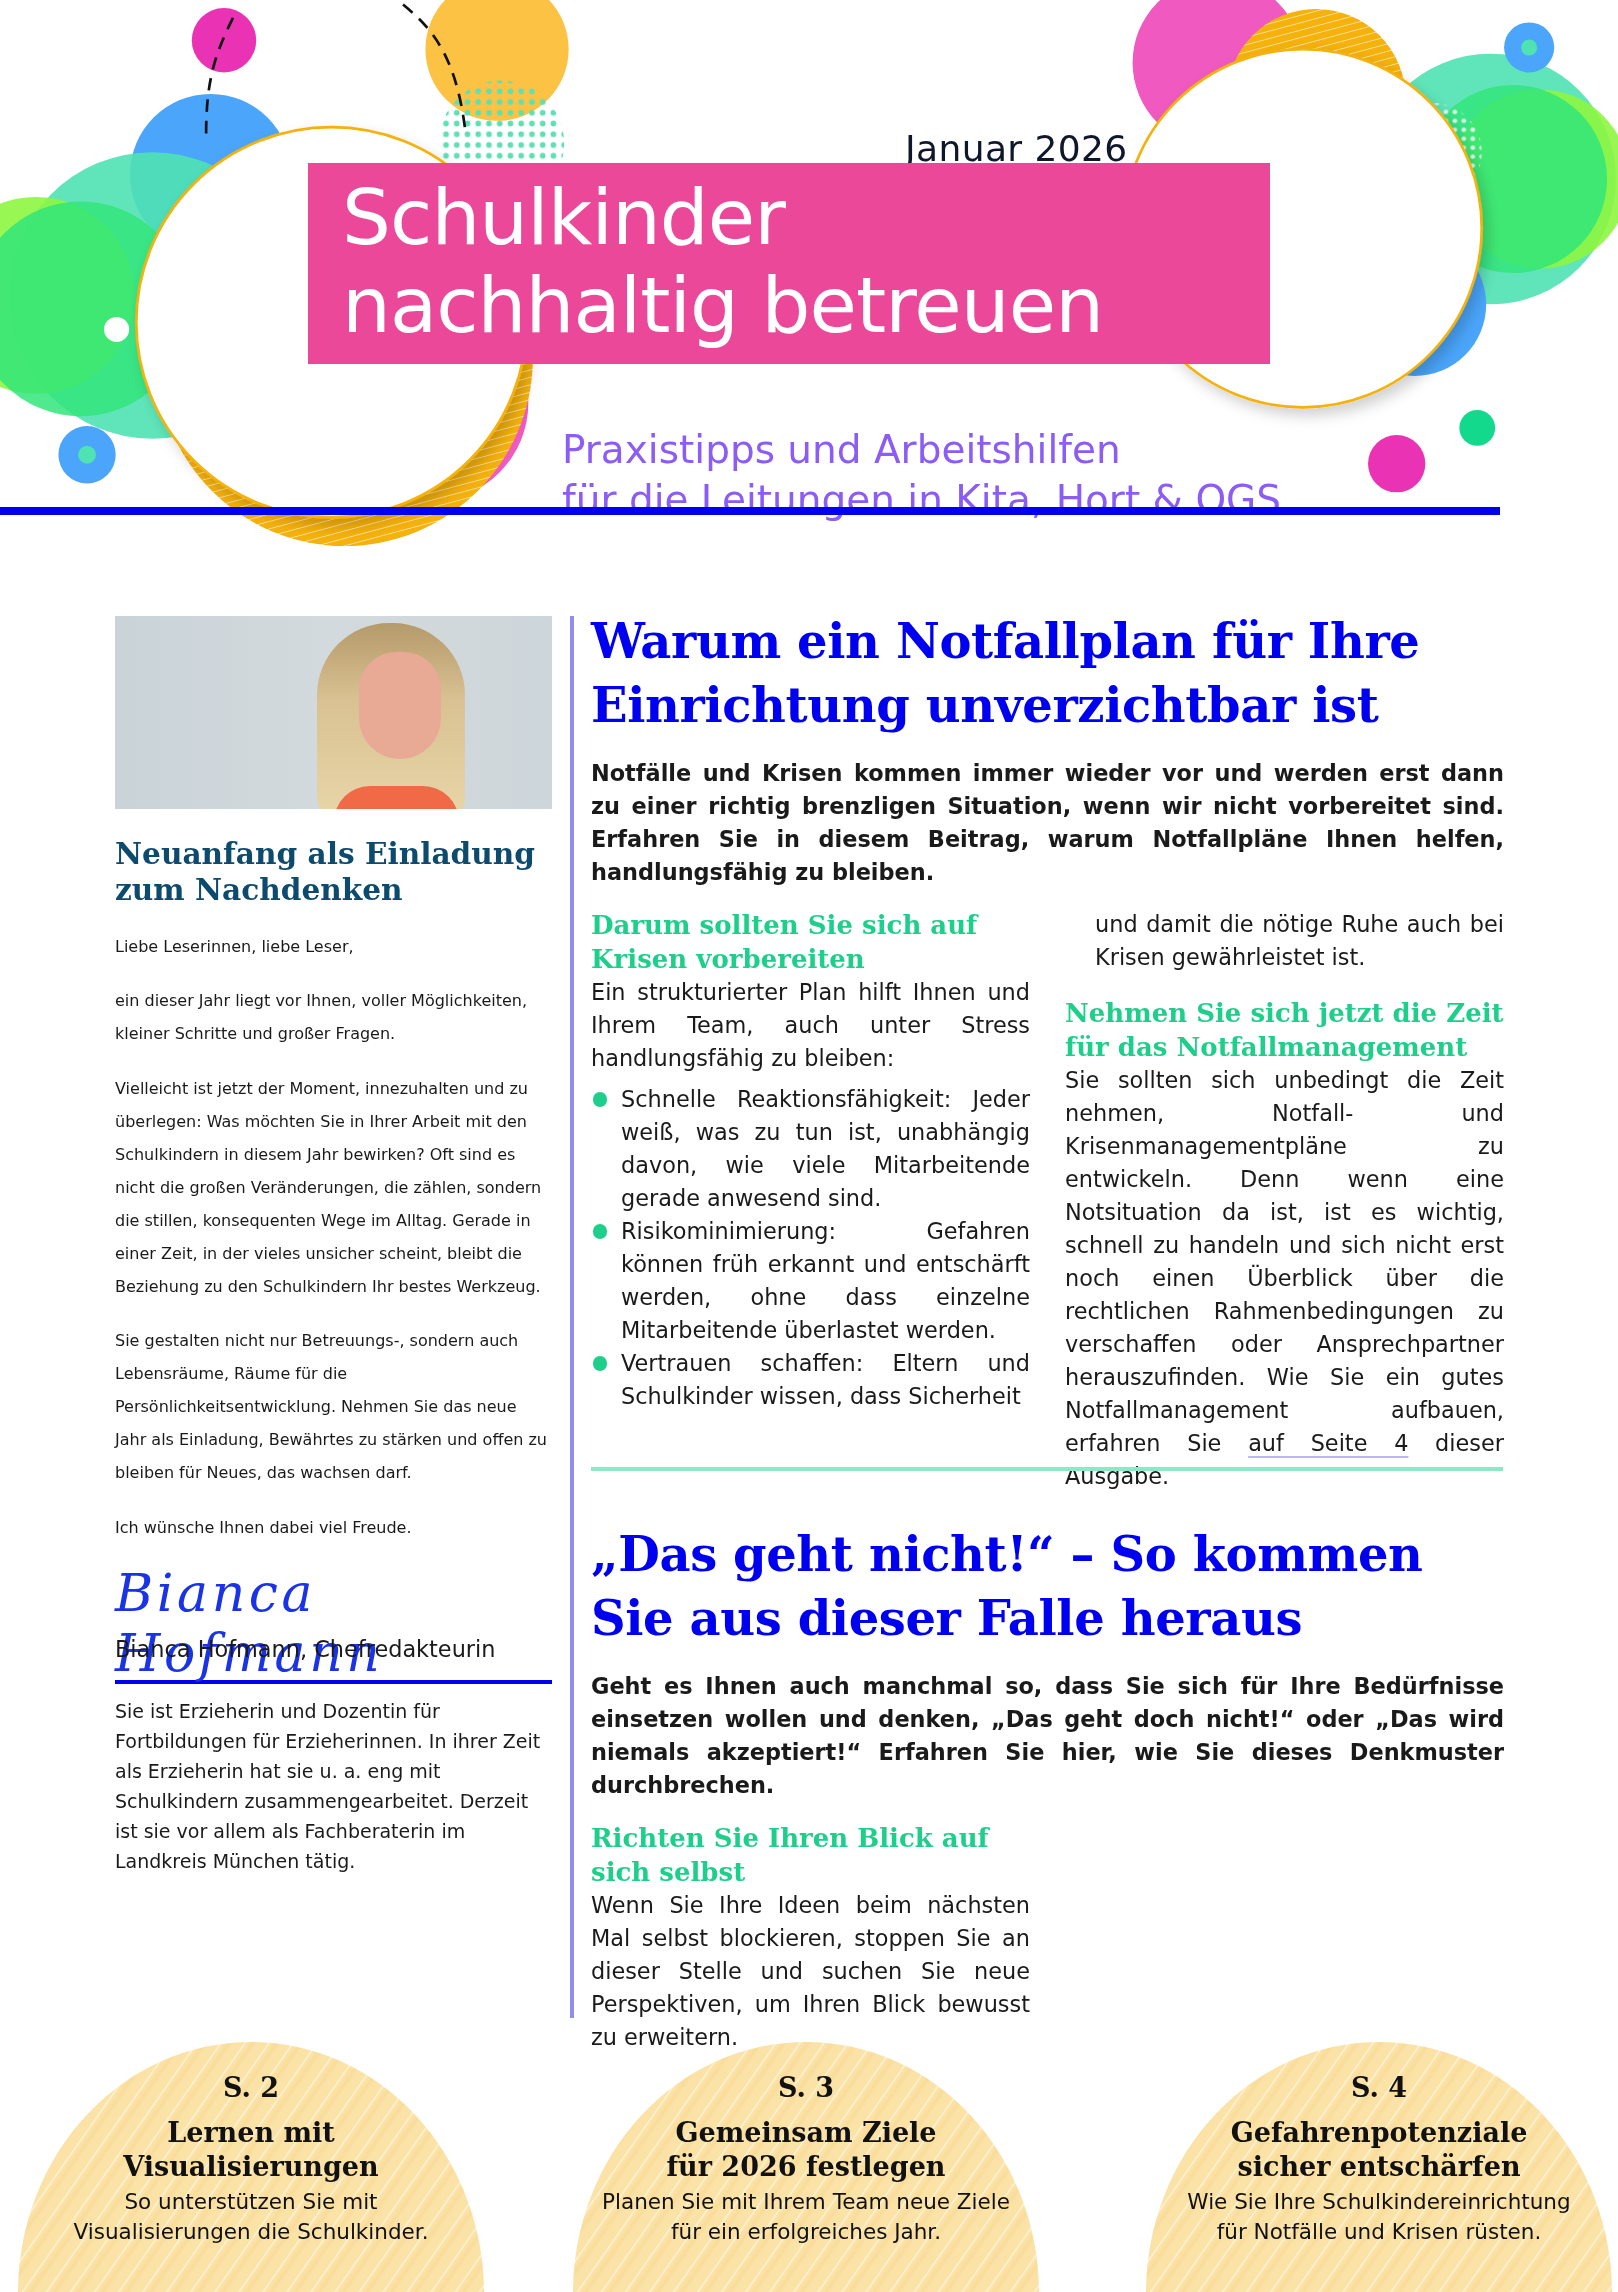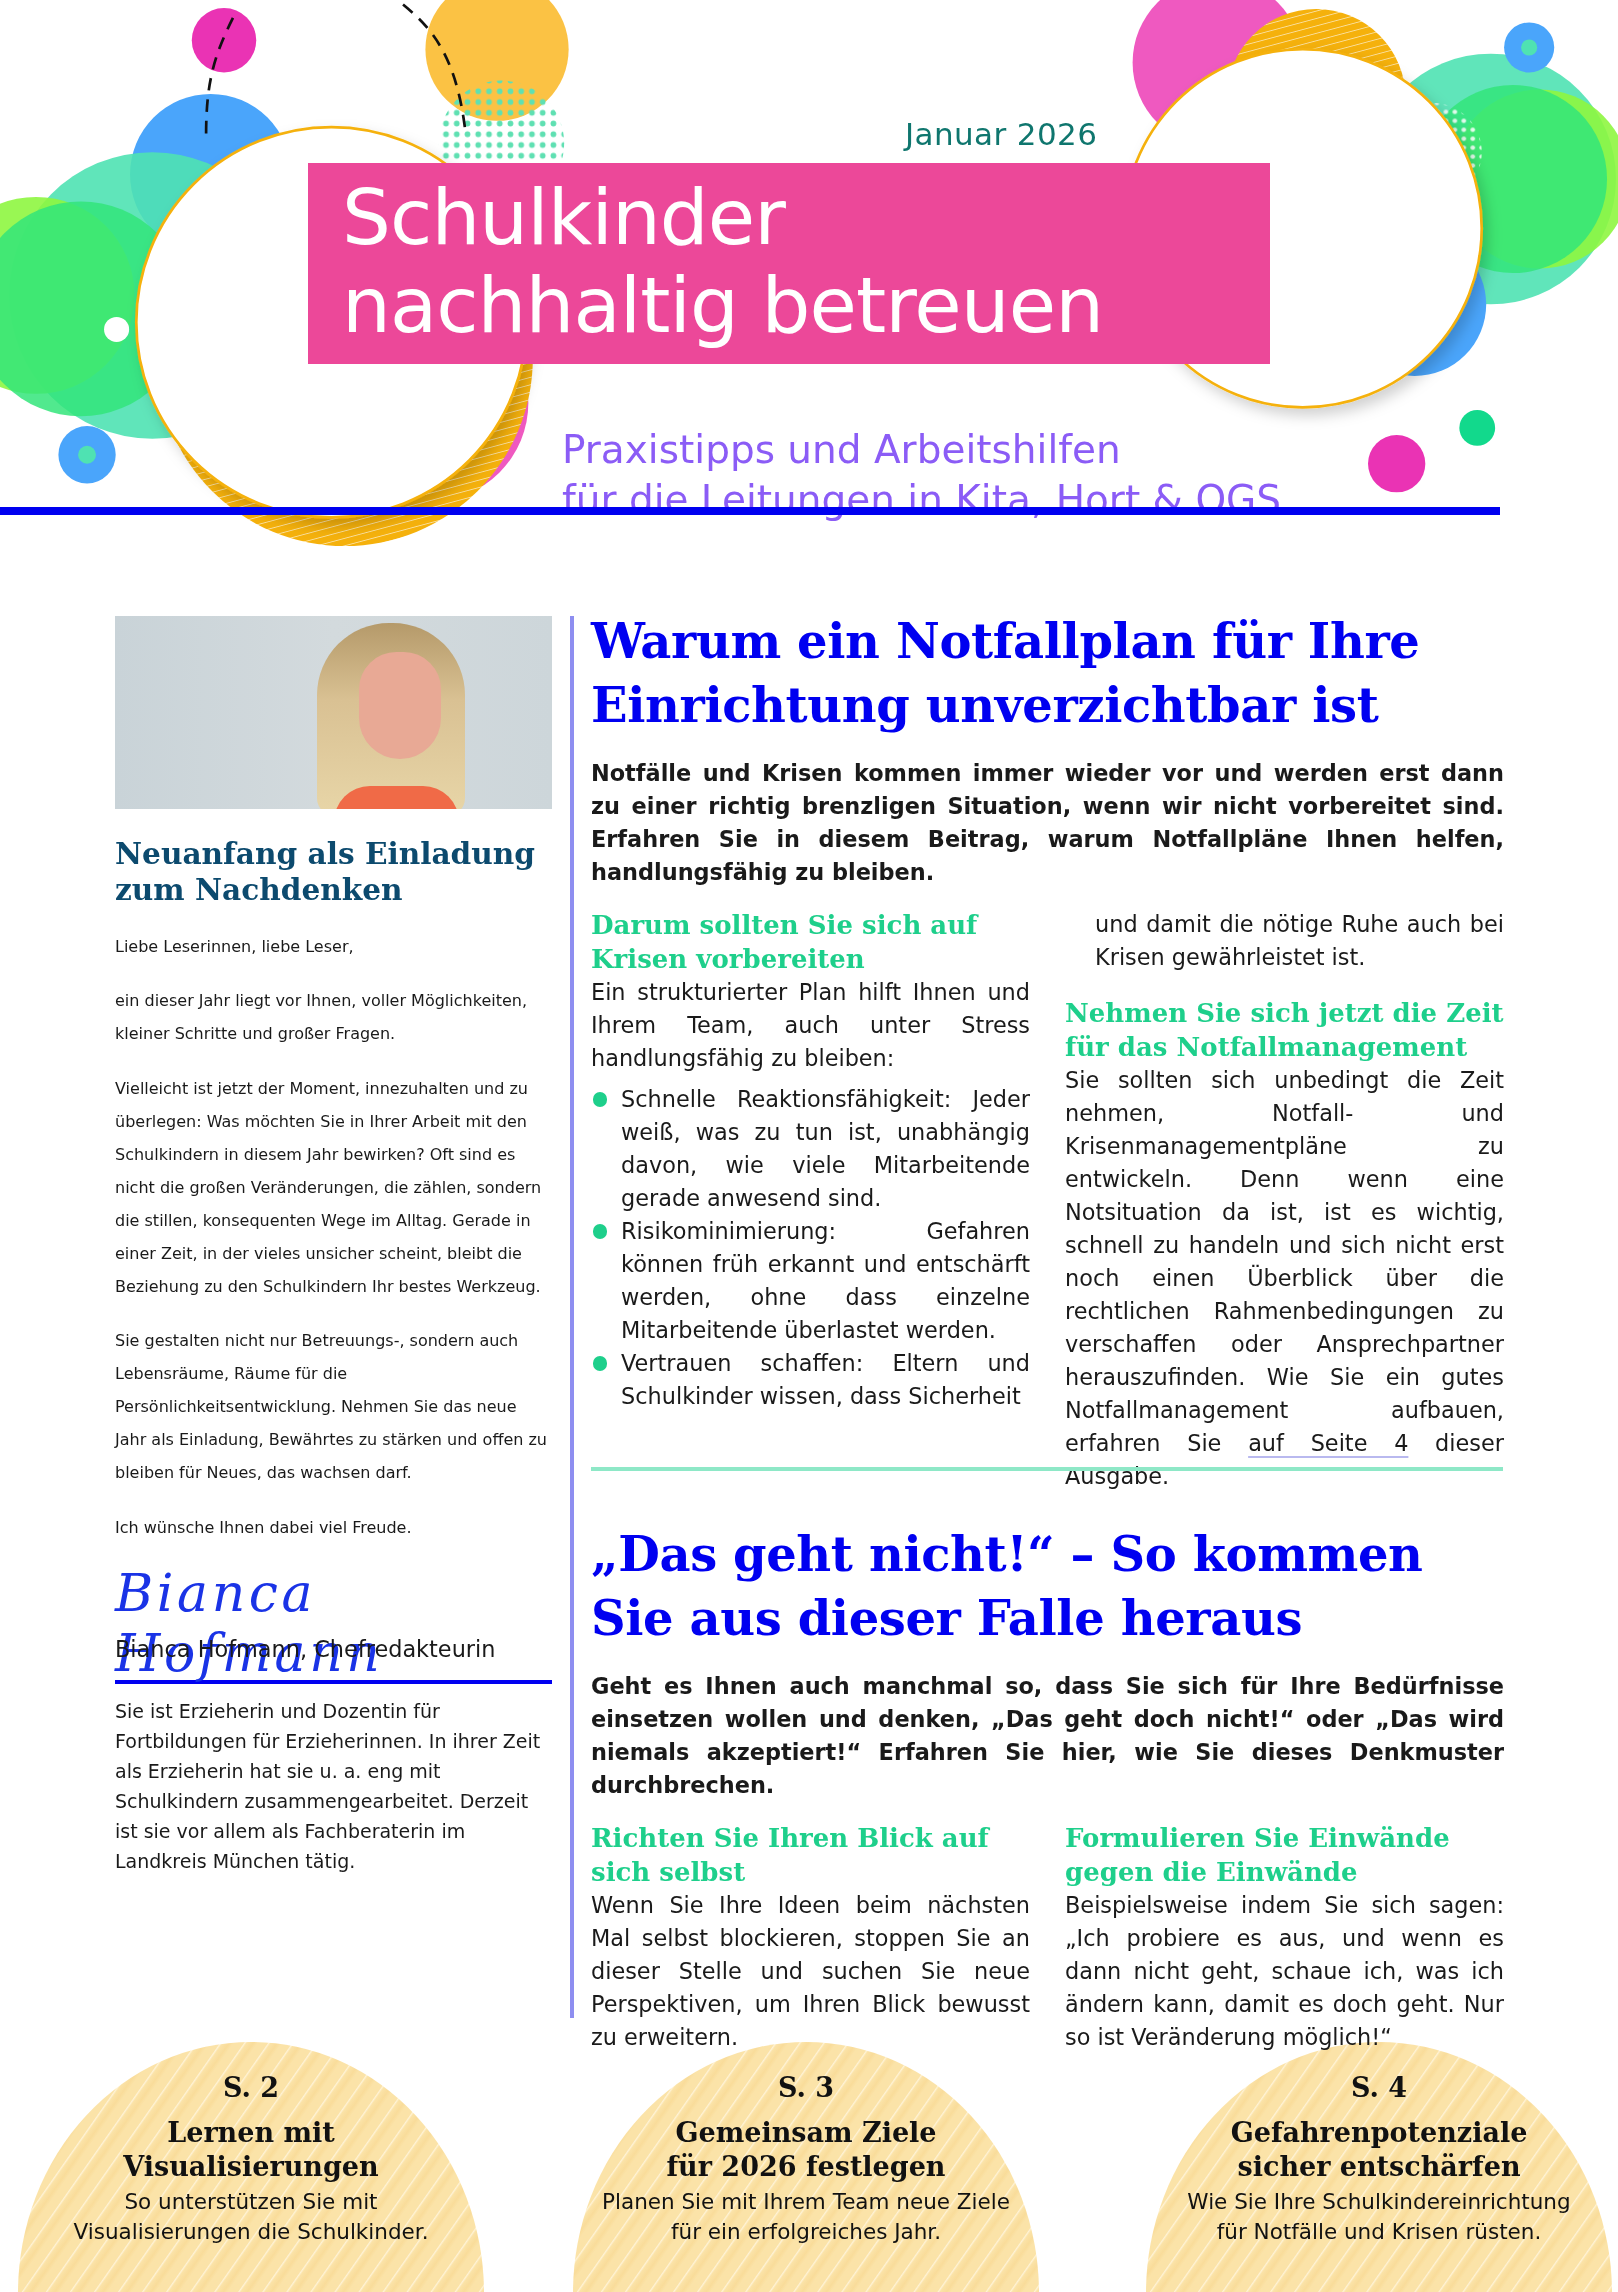--- a/index.html
+++ b/index.html
@@ -1,20 +1,20 @@
 <!DOCTYPE html>
 <html style="font-size:14.3px"><head>
 <meta charset="utf-8">
 <style>
   html, body { margin: 0; padding: 0; background: #ffffff; }
   body { width: 1618px; height: 2293px; position: relative; overflow: hidden; font-family: "DejaVu Sans", sans-serif; color: #1a1a1a; }
 
   
   .deco { position: absolute; left: 0; top: 0; width: 1618px; height: 555px; z-index: 0; }
-  .masthead-month { position: absolute; left: 905px; top: 116px; font-size: 31px; color: #0f766e; font-family: "DejaVu Sans", sans-serif; z-index: 2; letter-spacing: 0.4px; }
+  .masthead-month { position: absolute; left: 905px; top: 128px; font-size: 36px; color: #0f172a; font-family: "DejaVu Sans", sans-serif; z-index: 2; letter-spacing: 0.4px; }
   .masthead-box { position: absolute; left: 308px; top: 163px; width: 962px; height: 201px; background: #ec4899; z-index: 2; }
   .masthead-title { position: absolute; left: 34px; top: 10.7px; color: #ffffff; font-size: 77px; line-height: 88px; font-family: "DejaVu Sans", sans-serif; letter-spacing: -0.9px; }
   .masthead-title span { display: block; }
   .masthead-sub { position: absolute; left: 562px; top: 385px; color: #8b5cf6; font-size: 39px; line-height: 50px; z-index: 2; font-family: "DejaVu Sans", sans-serif; margin-top: 40px; }
   .masthead-sub span { display: block; }
   .masthead-rule { position: absolute; left: 0; top: 507px; width: 1500px; height: 8px; background: #0000f0; z-index: 3; }
 
   
   .left-col { position: absolute; left: 115px; top: 616px; width: 437px; z-index: 2; }
   .portrait { width: 437px; height: 193px; background: linear-gradient(90deg, #c9d3d8 0%, #d3dadd 50%, #cdd6da 100%); position: relative; overflow: hidden; }
@@ -169,24 +169,20 @@
 <div class="hrule-green"></div>
 
 <article class="main2">
   <h1 class="headline">„Das geht nicht!“ – So kommen Sie aus dieser Falle heraus</h1>
   <div class="lead">Geht es Ihnen auch manchmal so, dass Sie sich für Ihre Bedürfnisse einsetzen wollen und denken, „Das geht doch nicht!“ oder „Das wird niemals akzeptiert!“ Erfahren Sie hier, wie Sie dieses Denkmuster durchbrechen.</div>
   <div class="cols">
     <div class="col">
       <h3 class="subhead">Richten Sie Ihren Blick auf sich selbst</h3>
       <p>Wenn Sie Ihre Ideen beim nächsten Mal selbst blockieren, stoppen Sie an dieser Stelle und suchen Sie neue Perspektiven, um Ihren Blick bewusst zu erweitern.</p>
     </div>
-    <div class="col">
-      <h3 class="subhead">Formulieren Sie Einwände gegen die Einwände</h3>
-      <p>Beispielsweise indem Sie sich sagen: „Ich probiere es aus, und wenn es dann nicht geht, schaue ich, was ich ändern kann, damit es doch geht. Nur so ist Veränderung möglich!“</p>
-    </div>
   </div>
 </article>
 
 <section class="teasers">
   <div class="teaser" style="left:18px">
     <div class="teaser-inner">
       <div class="teaser-page">S. 2</div>
       <div class="teaser-title">
         <span>Lernen mit</span>
           <span>Visualisierungen</span>

